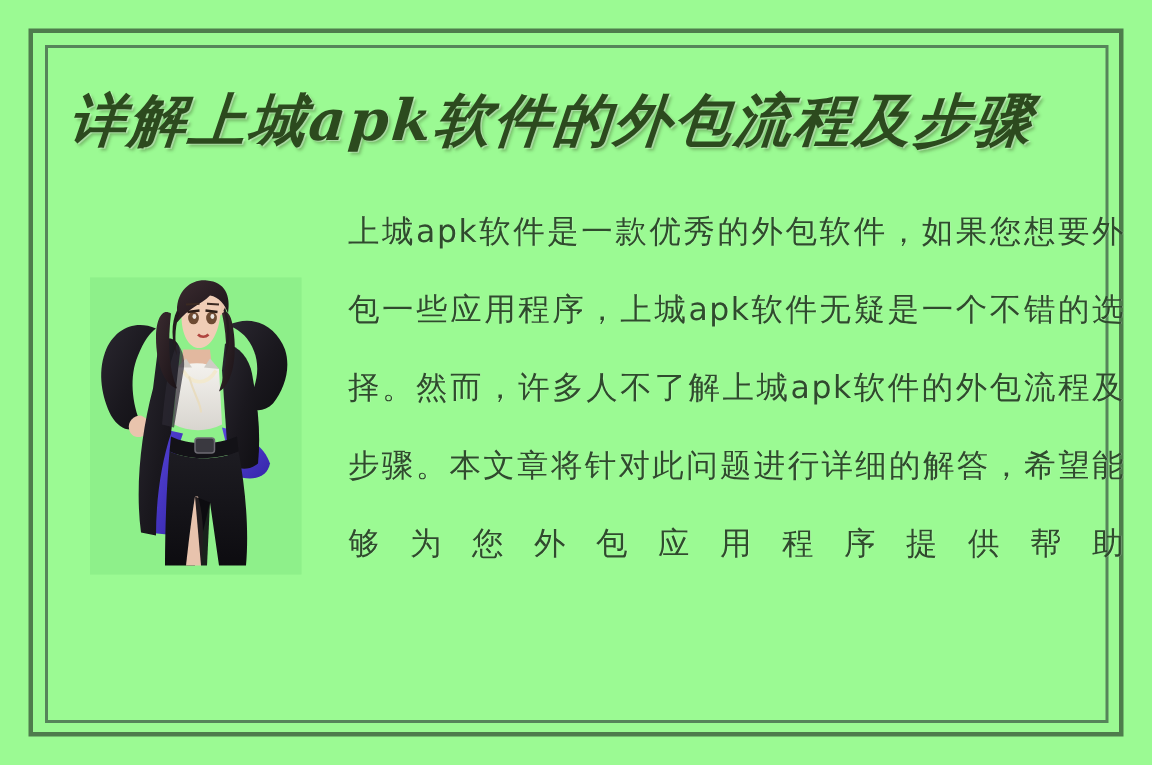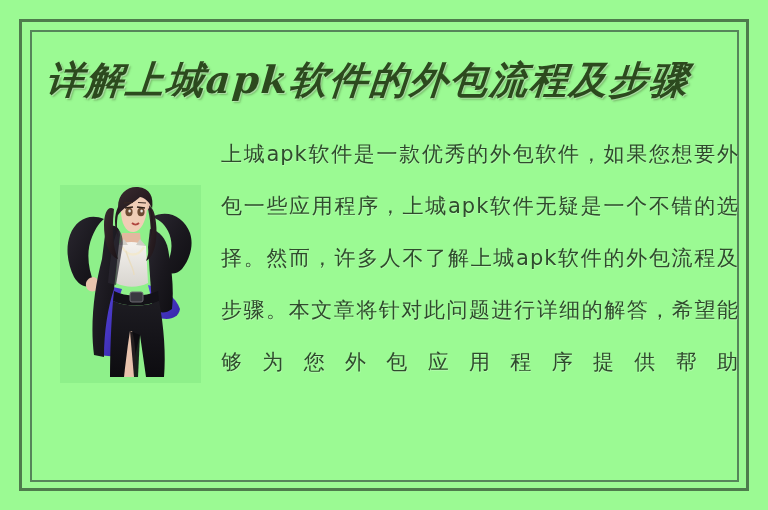--- a/index.html
+++ b/index.html
@@ -74,21 +74,21 @@
   }
   #illustration svg {
     display: block;
     width: 141px;
     height: 198px;
   }
 
   
   #body-copy {
     position: absolute;
-    left: 221px;
+    left: 232px;
     top: 128px;
     width: 518px;
     font-family: "DejaVu Sans", "Liberation Sans", sans-serif;
     font-size: 21px;
     line-height: 52px;
     color: #2f4b2d;
     text-align: justify;
     text-justify: inter-character;
     letter-spacing: 1px;
     text-shadow: 0.5px 0.5px 0 rgba(255,255,255,0.25);

